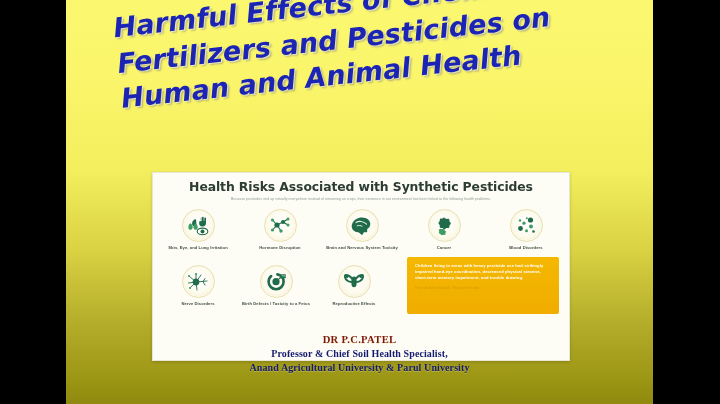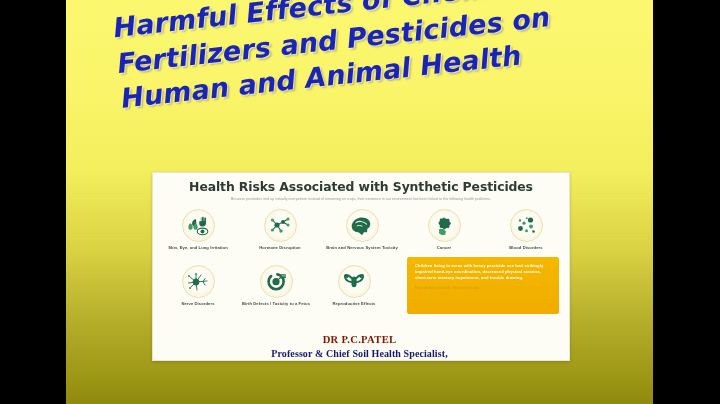--- a/index.html
+++ b/index.html
@@ -281,16 +281,17 @@
       <div id="callout">
         <div id="callout-text">Children living in areas with heavy pesticide use had strikingly impaired hand-eye coordination, decreased physical stamina, short-term memory impairment, and trouble drawing.</div>
         <div id="callout-src">Pesticide Action Network / Beyond Pesticides</div>
       </div>
 
     </div>
 
     <div id="credits">
       <div class="cred" id="cred-name">DR P.C.PATEL</div>
       <div class="cred">Professor &amp;  Chief Soil Health Specialist,</div>
+      <div class="cred">Anand Agricultural University &amp;  Parul University</div>
     </div>
 
   </div>
 </div>
 
 </body></html>

